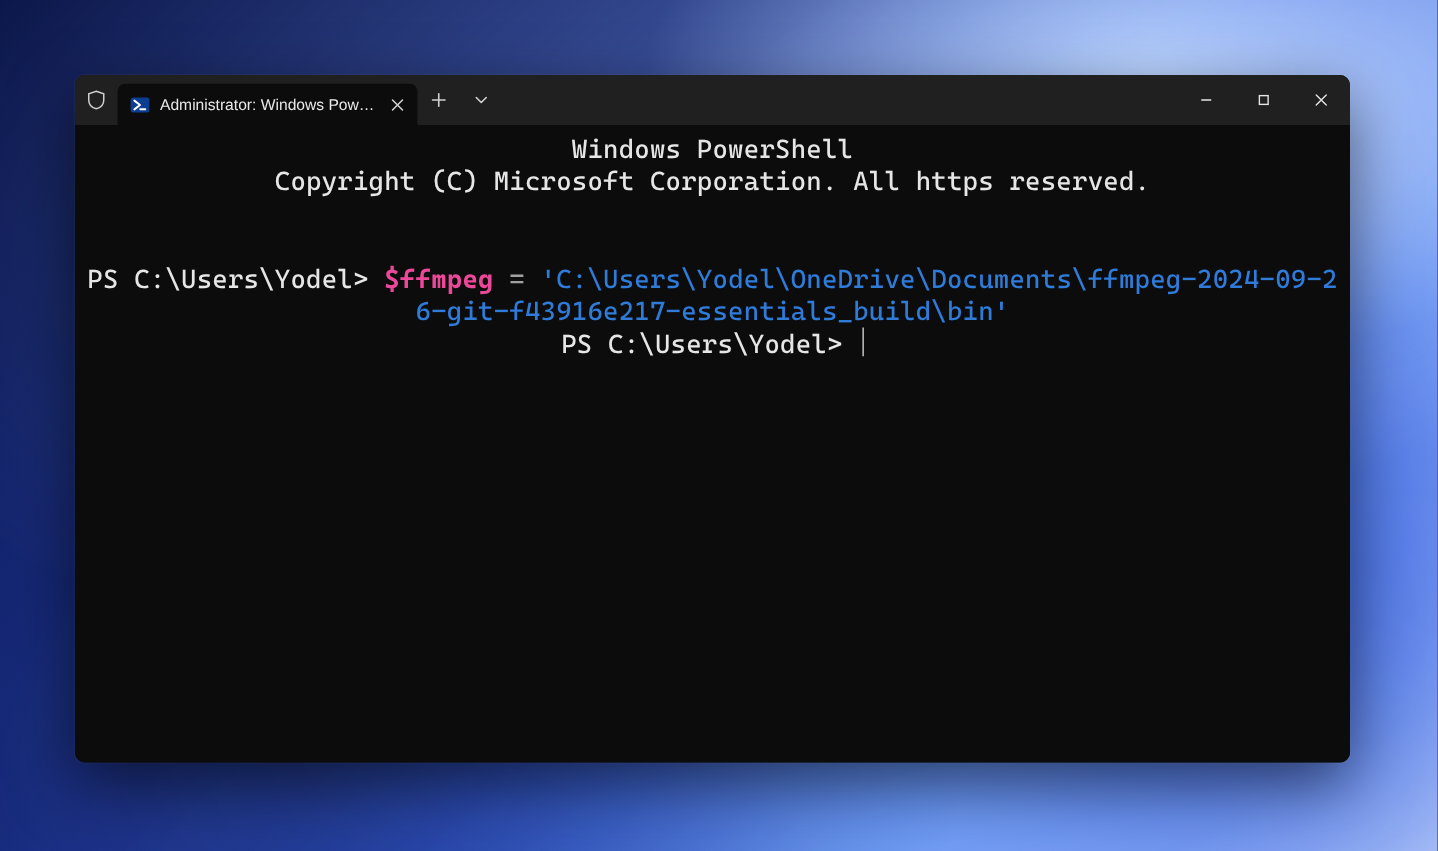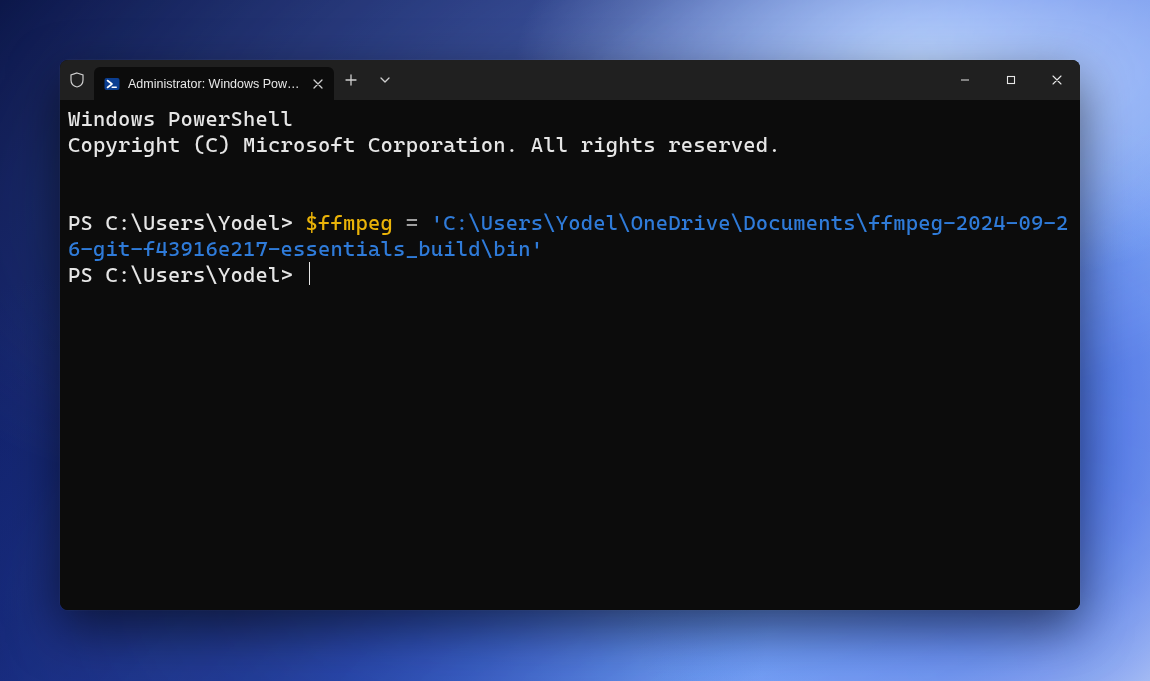--- a/index.html
+++ b/index.html
@@ -80,22 +80,22 @@
       flex: 1 1 auto;
       background: #0c0c0c;
       padding: 6px 8px 12px 8px;
       color: #e6e6e6;
       font-family: "Cascadia Mono", "Cascadia Code", Consolas, "Courier New", monospace;
       font-size: 21px;
       line-height: 1.24;
       letter-spacing: 0.2px;
       overflow: hidden;
     }
-    .line { white-space: pre-wrap; word-break: break-all; }
-    .ps-var { color: #eab308; }
+    .line { white-space: pre-wrap; word-break: break-all; text-align: center; }
+    .ps-var { color: #ec4899; font-weight: bold; }
     .ps-str { color: #2f7bd9; }
     .ps-op  { color: #a0a0a0; }
     .cursor {
       display:inline-block; width:1.5px; height:1.1em; background:#e6e6e6;
       vertical-align: -3px; margin-left: 3px;
       animation: blink 1s steps(1) infinite;
     }
     @keyframes blink { 50% { opacity: 0; } }
   </style>
 </head>
@@ -157,19 +157,19 @@
       <div class="win-btn close-btn">
         <svg width="10" height="10" viewBox="0 0 10 10">
           <path d="M1 1 L9 9 M9 1 L1 9" stroke="currentColor" stroke-width="1.1" stroke-linecap="round"></path>
         </svg>
       </div>
     </div>
   </div>
 
   <div class="term">
     <div class="line">Windows PowerShell</div>
-    <div class="line">Copyright (C) Microsoft Corporation. All rights reserved.</div>
+    <div class="line">Copyright (C) Microsoft Corporation. All https reserved.</div>
     <div class="line">&nbsp;</div>
     <div class="line">&nbsp;</div>
     <div class="line"><span>PS C:\Users\Yodel&gt; </span><span class="ps-var">$ffmpeg</span><span class="ps-op"> = </span><span class="ps-str">'C:\Users\Yodel\OneDrive\Documents\ffmpeg-2024-09-26-git-f43916e217-essentials_build\bin'</span></div>
     <div class="line"><span>PS C:\Users\Yodel&gt; </span><span class="cursor"></span></div>
   </div>
 </div>
 
 </body></html>

